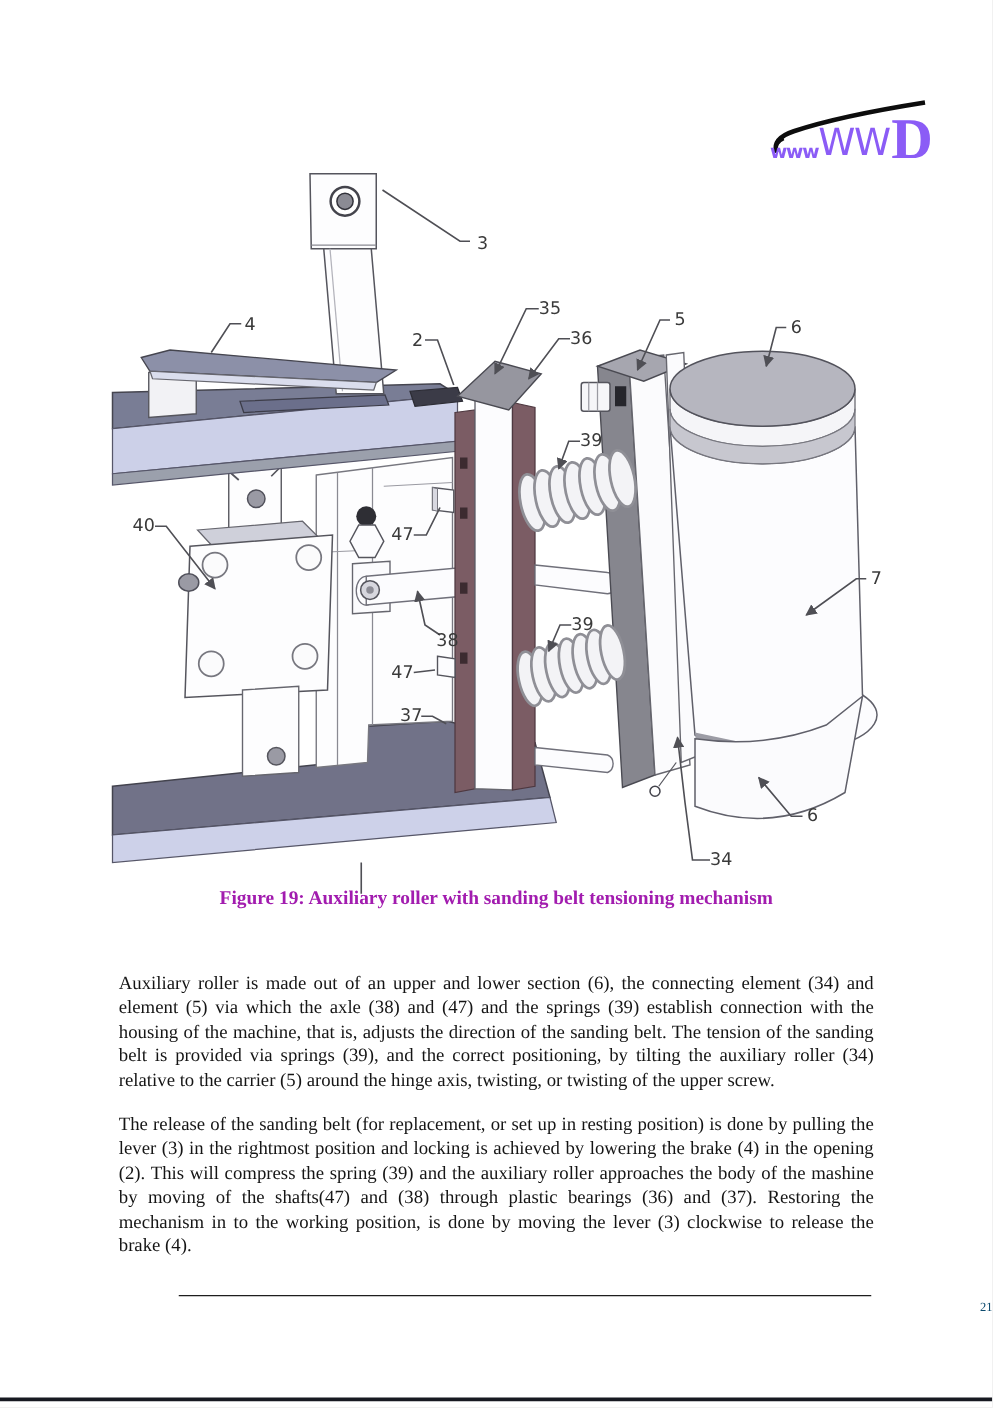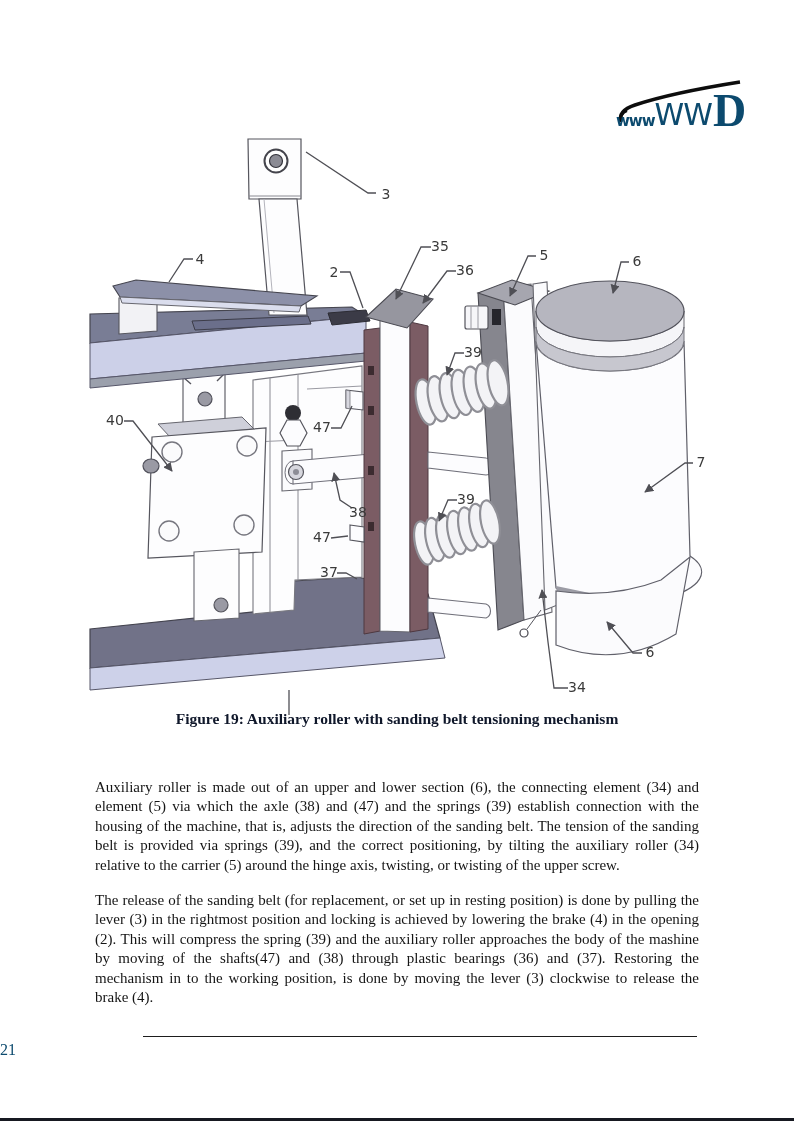--- a/index.html
+++ b/index.html
@@ -1,31 +1,31 @@
 <!DOCTYPE html>
 <html><head>
 <meta charset="utf-8">
 <style>
   html,body{margin:0;padding:0;background:#e8e8e8}
   .page{position:relative;width:794px;height:1126px;background:#ffffff;overflow:hidden;
         font-family:"Liberation Serif",serif;color:#151515}
   .logo{position:absolute;left:610px;top:70px;width:152px;height:60px}
   .logo svg{position:absolute;left:0;top:0}
-  .logo .letters{position:absolute;left:6px;bottom:1px;display:flex;align-items:flex-end;color:#0c4a6e;letter-spacing:-1px}
+  .logo .letters{position:absolute;left:6px;bottom:1px;display:flex;align-items:flex-end;color:#8b5cf6;letter-spacing:-1px}
   .l1{font-family:"DejaVu Sans",sans-serif;font-weight:700;font-size:15px;line-height:1}
   .l2{font-family:"DejaVu Sans",sans-serif;font-weight:400;font-size:30px;line-height:.95}
   .l3{font-family:"Liberation Serif",serif;font-weight:700;font-size:46px;line-height:.78;margin-left:1px}
   .diagram{position:absolute;left:0;top:0;width:794px;height:1126px}
   .caption{position:absolute;left:0;top:710px;width:100%;text-align:center;
-           font-weight:700;font-size:15.5px;color:#0f172a}
+           font-weight:700;font-size:15.5px;color:#a21caf}
   .bodytext{position:absolute;left:95px;top:762px;width:604px;
             font-size:15px;line-height:19.4px;text-align:justify}
   .bodytext p{margin:16px 0 9px 0}
   .footline{position:absolute;left:143px;top:1036px;width:554px;border-top:1.6px solid #1d1d1d}
-  .pagenum{position:absolute;left:0;top:1041px;width:100%;text-align:left;font-size:16px;color:#0c4a6e}
+  .pagenum{position:absolute;left:0;top:1041px;width:100%;text-align:right;font-size:10px;color:#0c4a6e}
   .callout{font-family:"DejaVu Sans",sans-serif;font-size:14px;fill:#3a3a3a}
   .leader{fill:none;stroke:#4f4f55;stroke-width:1.3}
 </style>
 </head>
 <body>
 
 <div class="page">
 
   <div class="logo">
     <svg width="152" height="60" viewBox="0 0 152 60">

